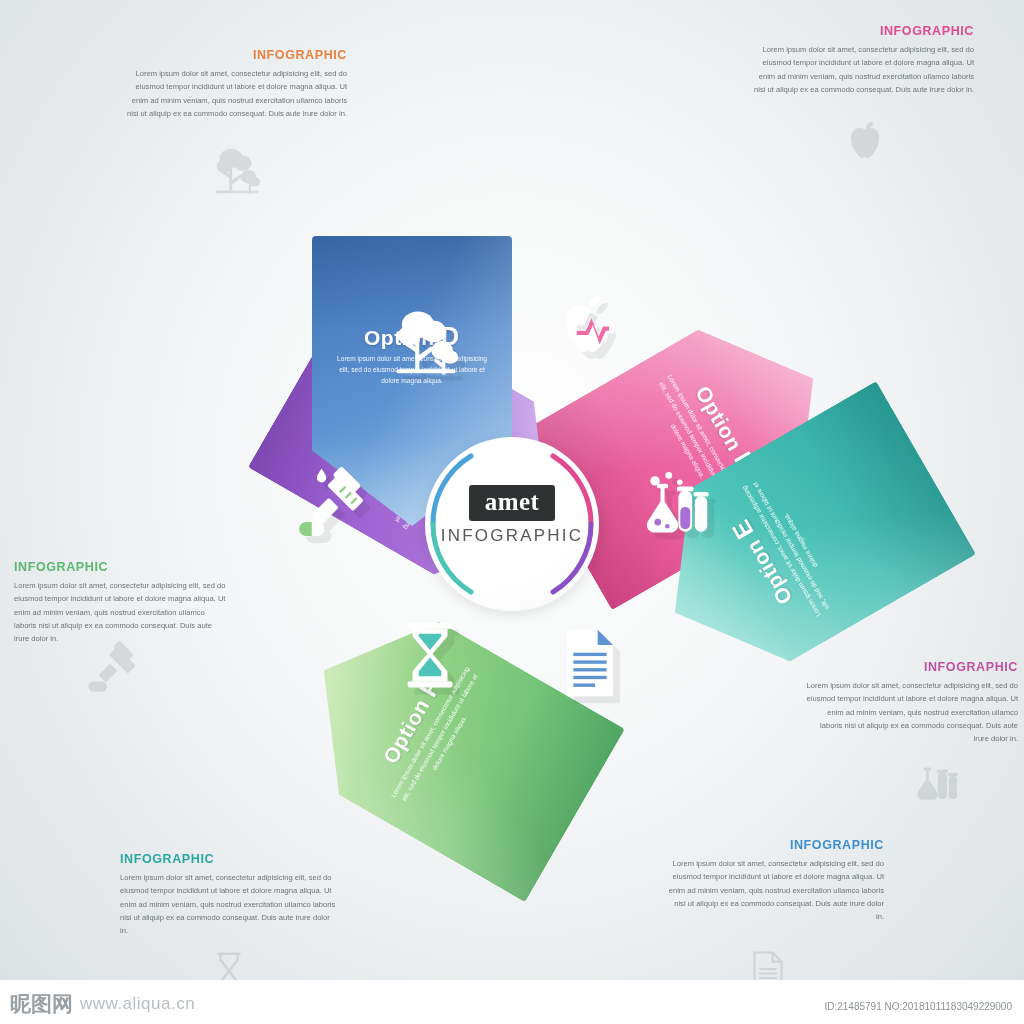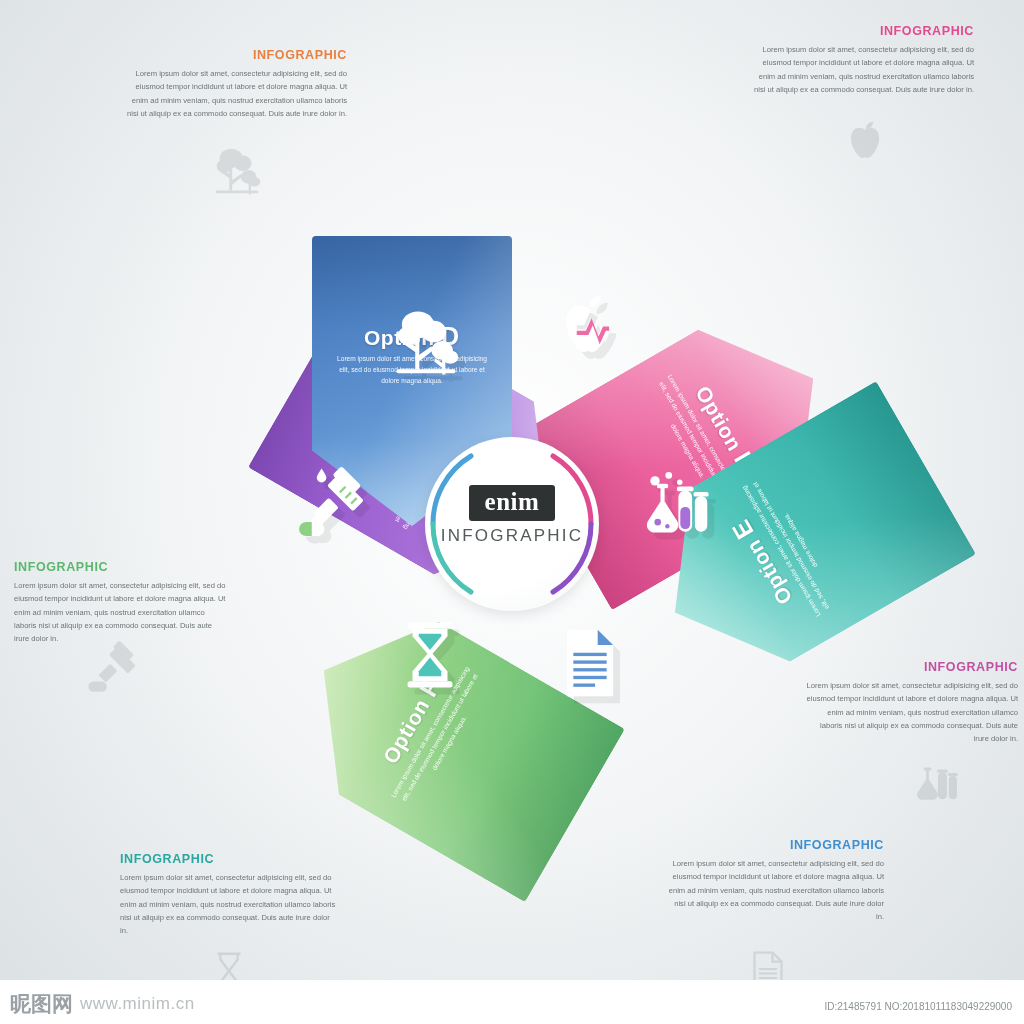--- a/index.html
+++ b/index.html
@@ -248,21 +248,21 @@
   </div>
 
   <div class="center">
     <svg class="arc" viewBox="0 0 174 174">
       <path d="M8 87 A79 79 0 0 1 46 19" stroke="#4aa3d8" stroke-width="5" fill="none" stroke-linecap="round"></path>
       <path d="M128 19 A79 79 0 0 1 166 87" stroke="#e24a8f" stroke-width="5" fill="none" stroke-linecap="round"></path>
       <path d="M166 87 A79 79 0 0 1 128 155" stroke="#8b4fc6" stroke-width="5" fill="none" stroke-linecap="round"></path>
       <path d="M46 155 A79 79 0 0 1 8 87" stroke="#4dc3b5" stroke-width="5" fill="none" stroke-linecap="round"></path>
     </svg>
     <div class="lbl">
-      <span class="flatbox">enim</span>
+      <span class="flatbox">amet</span>
       <div class="sub">INFOGRAPHIC</div>
     </div>
   </div>
 
   <div class="note right" style="left:125px;top:48px;width:222px;">
     <div class="nh" style="color:#e8803f;">INFOGRAPHIC</div>
     <div class="nb">Lorem ipsum dolor sit amet, consectetur adipisicing elit, sed do eiusmod tempor incididunt ut labore et dolore magna aliqua. Ut enim ad minim veniam, quis nostrud exercitation ullamco laboris nisi ut aliquip ex ea commodo consequat. Duis aute irure dolor in.</div>
   </div>
   <div class="ghost" style="left:206px;top:142px;">
     <svg width="62" height="62" viewBox="0 0 64 64" fill="#5d6568">
@@ -339,17 +339,17 @@
       <rect x="34" y="10" width="20" height="9" rx="2" transform="rotate(45 44 14.5)"></rect>
       <rect x="30" y="18" width="26" height="11" rx="1.6" transform="rotate(45 43 23.5)"></rect>
       <rect x="24" y="28" width="10" height="16" rx="1.4" transform="rotate(45 29 36)"></rect>
       <rect x="10" y="44" width="18" height="10" rx="5"></rect>
     </svg>
   </div>
 
   <div class="footbar"></div>
   <div class="wm">
     <span class="cn">昵图网</span>
-    <span class="url">www.minim.cn</span>
+    <span class="url">www.aliqua.cn</span>
   </div>
   <div class="idtxt">ID:21485791 NO:20181011183049229000</div>
 
 </div>
 
 </body></html>

